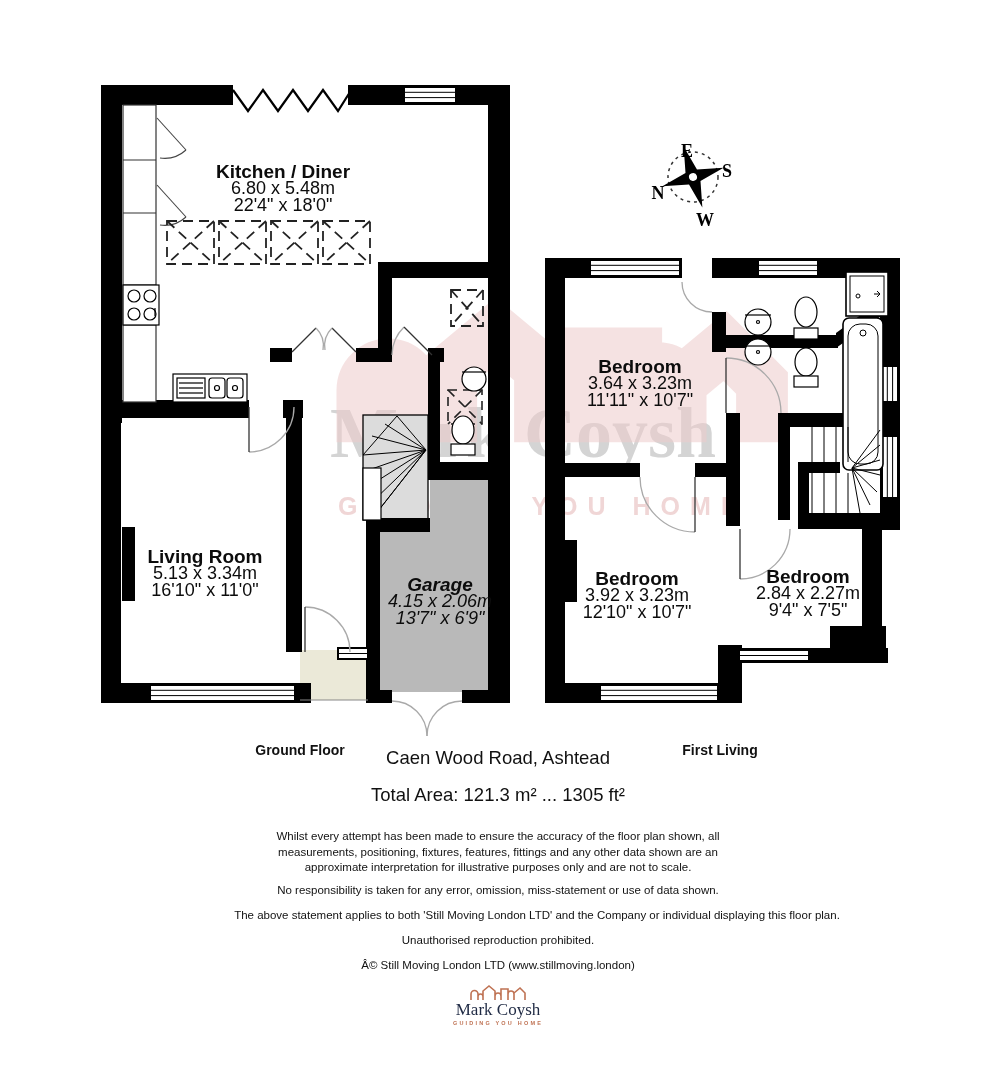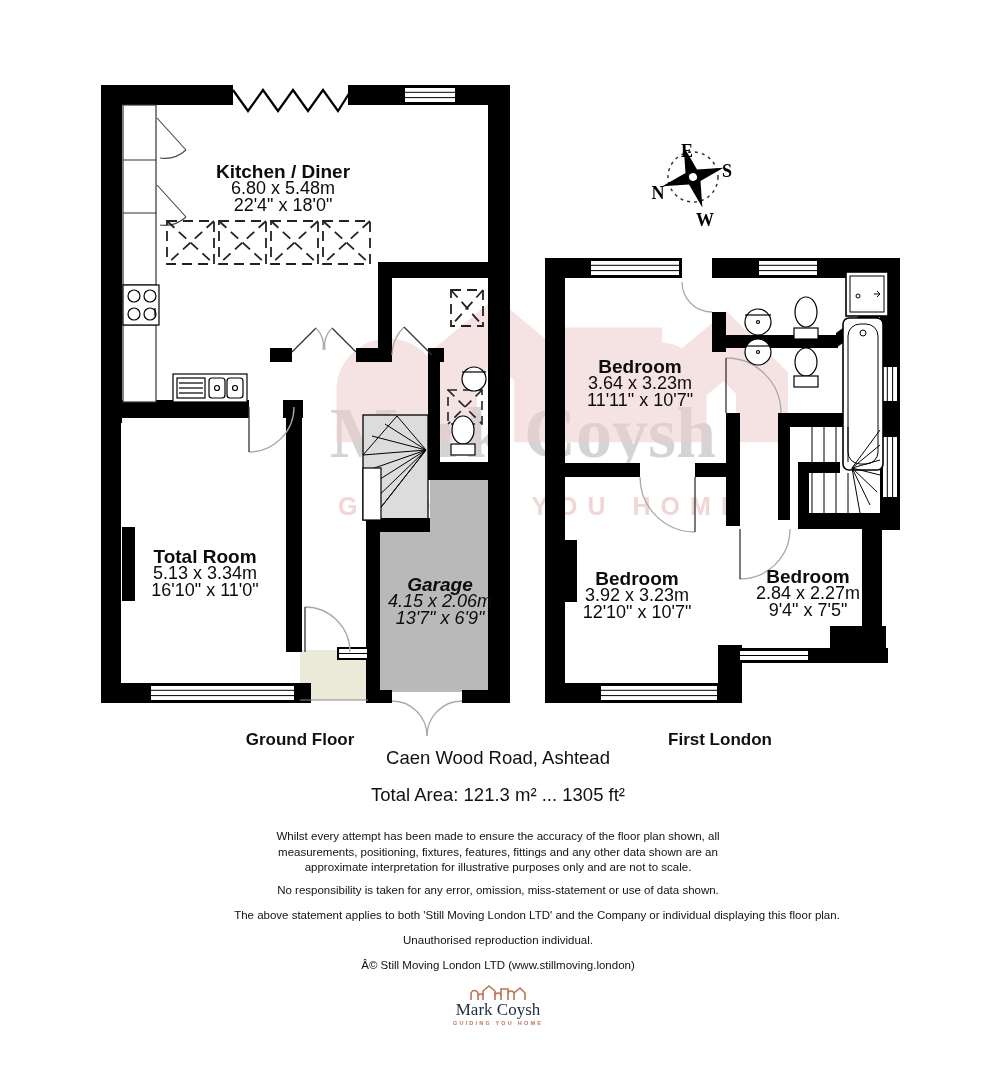--- a/index.html
+++ b/index.html
@@ -11,21 +11,21 @@
   #labels{position:absolute;inset:0;z-index:3;}
   
   .wm-title{position:absolute;left:330px;top:392px;font-family:"Liberation Serif",serif;
             font-size:72px;font-weight:bold;color:#d4d4d4;white-space:nowrap;}
   .wm-tag{position:absolute;left:338px;top:492px;font-size:25px;font-weight:bold;
           letter-spacing:10px;color:#f0d6d6;white-space:nowrap;}
   
   .room-label{position:absolute;transform:translateX(-50%);text-align:center;color:#0c0c0c;}
   .room-name{font-weight:bold;font-size:19px;line-height:17px;}
   .room-dim{font-size:18px;line-height:17px;}
-  .floor-label{position:absolute;transform:translateX(-50%);font-weight:bold;font-size:17px;color:#111;}
+  .floor-label{position:absolute;transform:translateX(-50%);font-weight:bold;font-size:14px;color:#111;margin-top:12px;}
   
   .f-line{position:absolute;left:0;width:996px;text-align:center;color:#111;}
   .f-big{font-size:18.5px;}
   .f-small{font-size:11.5px;line-height:15.5px;}
   .f-para{width:480px;left:258px;}
   
   #logo{position:absolute;left:0;top:984px;width:996px;text-align:center;}
   #logo .roof{display:block;margin:0 auto;}
   #logo .lname{font-family:"Liberation Serif",serif;font-size:17px;color:#1f2a44;line-height:18px;}
   #logo .ltag{font-size:5.5px;letter-spacing:2.2px;color:#bf7253;font-weight:bold;line-height:8px;}
@@ -339,21 +339,21 @@
     </g>
   </svg>
 
   <div id="labels">
     <div class="room-label" style="left:283px;top:163px;">
       <div class="room-name">Kitchen / Diner</div>
       <div class="room-dim">6.80 x 5.48m</div>
       <div class="room-dim">22'4" x 18'0"</div>
     </div>
     <div class="room-label" style="left:205px;top:548px;">
-      <div class="room-name">Total Room</div>
+      <div class="room-name">Living Room</div>
       <div class="room-dim">5.13 x 3.34m</div>
       <div class="room-dim">16'10" x 11'0"</div>
     </div>
     <div class="room-label" style="left:440px;top:576px;font-style:italic;">
       <div class="room-name">Garage</div>
       <div class="room-dim">4.15 x 2.06m</div>
       <div class="room-dim">13'7" x 6'9"</div>
     </div>
     <div class="room-label" style="left:640px;top:358px;">
       <div class="room-name">Bedroom</div>
@@ -365,28 +365,28 @@
       <div class="room-dim">3.92 x 3.23m</div>
       <div class="room-dim">12'10" x 10'7"</div>
     </div>
     <div class="room-label" style="left:808px;top:568px;">
       <div class="room-name">Bedroom</div>
       <div class="room-dim">2.84 x 2.27m</div>
       <div class="room-dim">9'4" x 7'5"</div>
     </div>
 
     <div class="floor-label" style="left:300px;top:730px;">Ground Floor</div>
-    <div class="floor-label" style="left:720px;top:730px;">First London</div>
+    <div class="floor-label" style="left:720px;top:730px;">First Living</div>
 
     <div class="f-line f-big" style="top:747px;">Caen Wood Road, Ashtead</div>
     <div class="f-line f-big" style="top:784px;">Total Area: 121.3 m² ... 1305 ft²</div>
     <div class="f-line f-small f-para" style="top:829px;">Whilst every attempt has been made to ensure the accuracy of the floor plan shown, all measurements, positioning, fixtures, features, fittings and any other data shown are an approximate interpretation for illustrative purposes only and are not to scale.</div>
     <div class="f-line f-small" style="top:883px;">No responsibility is taken for any error, omission, miss-statement or use of data shown.</div>
     <div class="f-line f-small" style="top:908px;margin-left:39px;">The above statement applies to both 'Still Moving London LTD' and the Company or individual displaying this floor plan.</div>
-    <div class="f-line f-small" style="top:933px;">Unauthorised reproduction individual.</div>
+    <div class="f-line f-small" style="top:933px;">Unauthorised reproduction prohibited.</div>
     <div class="f-line f-small" style="top:958px;">Â© Still Moving London LTD (www.stillmoving.london)</div>
 
     <div id="logo">
       <svg class="roof" width="58" height="17" viewBox="0 0 58 17">
         <path d="M2,16 L2,10 A3.5,3.5 0 0 1 9,10 L9,16 M9,12.5 A2.5,2.5 0 0 1 14,12.5 M14,16 L14,7 L20,2 L26,7 L26,16 M26,12 A3,3 0 0 1 32,12 M32,16 L32,5 L39,5 L39,16 M39,10 A3,3 0 0 1 45,10 M45,16 L45,9 L51,4 L56,9 L56,16" fill="none" stroke="#bf7253" stroke-width="1.6"></path>
       </svg>
       <div class="lname">Mark Coysh</div>
       <div class="ltag">GUIDING YOU HOME</div>
     </div>
   </div>

